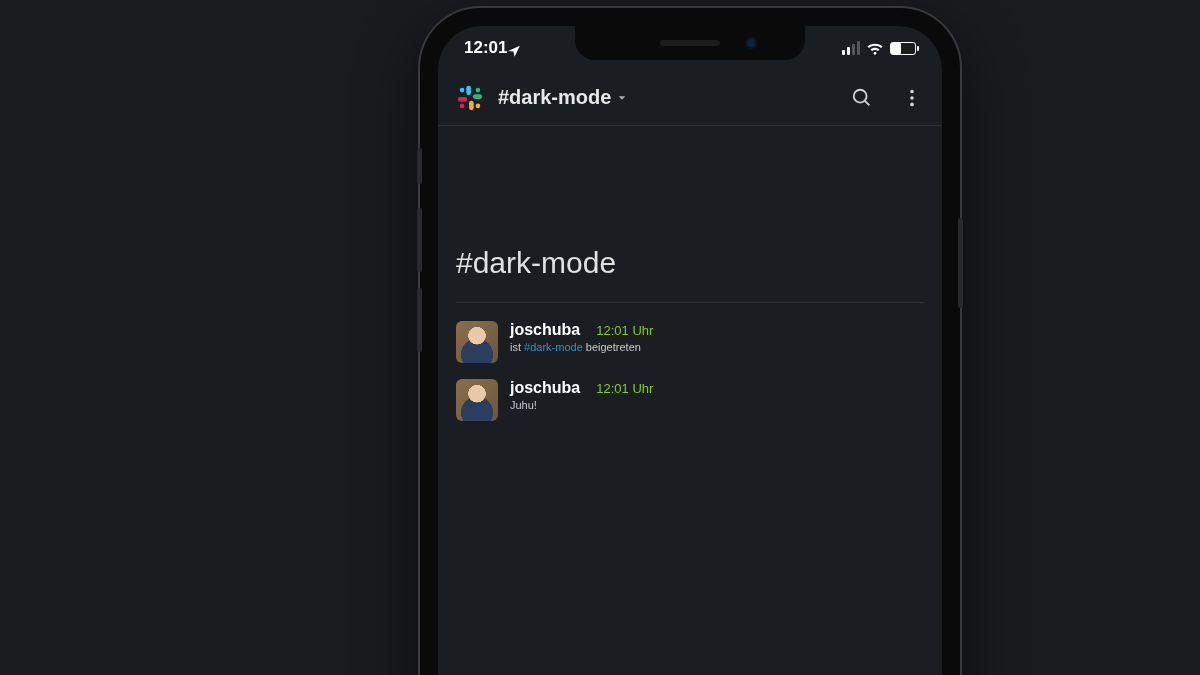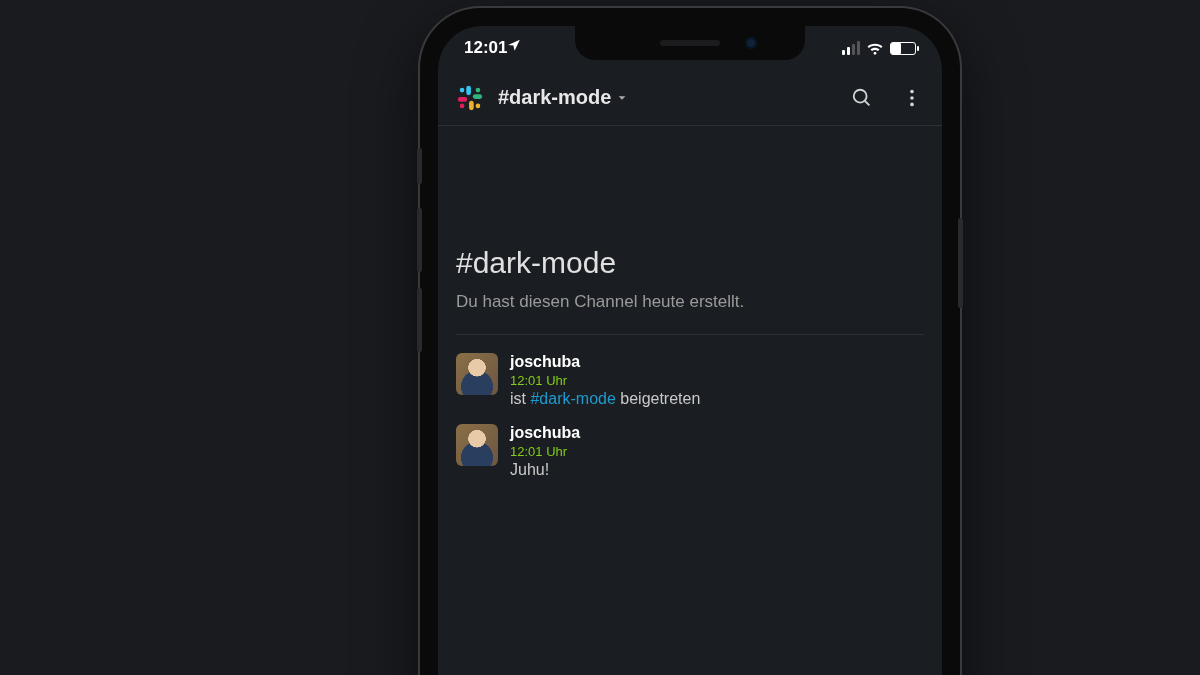--- a/index.html
+++ b/index.html
@@ -51,21 +51,21 @@
   .speaker { width:60px; height:6px; background:#1c1c1e; border-radius:3px; }
   .cam { width:12px; height:12px; background:#0e2238; border-radius:50%; box-shadow: inset 0 0 0 2px #061320; position:absolute; right:48px; top:11px;}
   .statusbar {
     height: 44px;
     color:#fff;
     display:flex; align-items:center; justify-content:space-between;
     padding: 0 26px;
     font-size: 17px;
     font-weight:600;
   }
-  .status-left { display:flex; align-items:flex-start; }
+  .status-left { display:flex; align-items:flex-end; }
   .status-right { display:flex; align-items:center; gap:6px; }
   .arrow-loc { font-size:14px; transform: rotate(0deg); }
   .sig-bars { display:flex; gap:2px; align-items:flex-end; }
   .sig-bars span { width:3px; background:#fff; border-radius:1px; display:block;}
   .sig-bars span:nth-child(1){height:5px;}
   .sig-bars span:nth-child(2){height:8px;}
   .sig-bars span:nth-child(3){height:11px;background:#555;}
   .sig-bars span:nth-child(4){height:14px;background:#555;}
   .wifi { font-size:15px; }
   .batt { width:26px; height:13px; border:1.5px solid #fff; border-radius:3px; position:relative;}
@@ -93,24 +93,24 @@
     margin-top: 120px;
   }
   .intro-title { color:#e0e0e0; font-size:30px; font-weight:400; margin-bottom:12px;}
   .intro-sub { color:#9a9a9a; font-size:17px; }
   .divider { border-top:1px solid #2c2f33; margin: 22px 0 10px 0;}
 
   .msg { display:flex; gap:12px; padding: 8px 0;}
   .avatar { width:42px; height:42px; border-radius:6px; flex-shrink:0; background:linear-gradient(135deg,#8b6f47 0%, #6b5640 100%); position:relative; overflow:hidden;}
   .avatar::before{content:"";position:absolute;inset:0;background:radial-gradient(circle at 50% 35%, #e8c9a8 0%, #e8c9a8 25%, transparent 26%), radial-gradient(circle at 50% 80%, #2a3f5f 0%, #2a3f5f 40%, transparent 41%);}
   .msg-body{}
-  .msg-head { display:flex; align-items:baseline; gap:2px; margin-bottom:2px;flex-direction:column;}
+  .msg-head { display:flex; align-items:baseline; gap:16px; margin-bottom:2px;}
   .msg-name { color:#fff; font-weight:700; font-size:16px;}
   .msg-time { color:#84cc16; font-size:13px;}
-  .msg-text { color:#c9c9c9; font-size:16px;}
+  .msg-text { color:#c9c9c9; font-size:11px;}
   .link { color:#1d9bd1; }
   svg{display:block;}
 </style>
 </head>
 <body>
 
 <div class="phone">
   <div class="btn-side btn-vol1"></div>
   <div class="btn-side btn-vol2"></div>
   <div class="btn-side btn-vol3"></div>
@@ -182,21 +182,20 @@
             <circle cx="12" cy="5" r="2"></circle>
             <circle cx="12" cy="12" r="2"></circle>
             <circle cx="12" cy="19" r="2"></circle>
           </svg>
       </div>
     </div>
 
     <div class="content">
       <div class="intro">
         <div class="intro-title">#dark-mode</div>
-        <div class="intro-sub">Du hast diesen Channel heute erstellt.</div>
       </div>
       <div class="divider"></div>
 
       <div class="msg">
         <div class="avatar"></div>
         <div class="msg-body">
           <div class="msg-head">
             <span class="msg-name">joschuba</span>
             <span class="msg-time">12:01 Uhr</span>
           </div>

